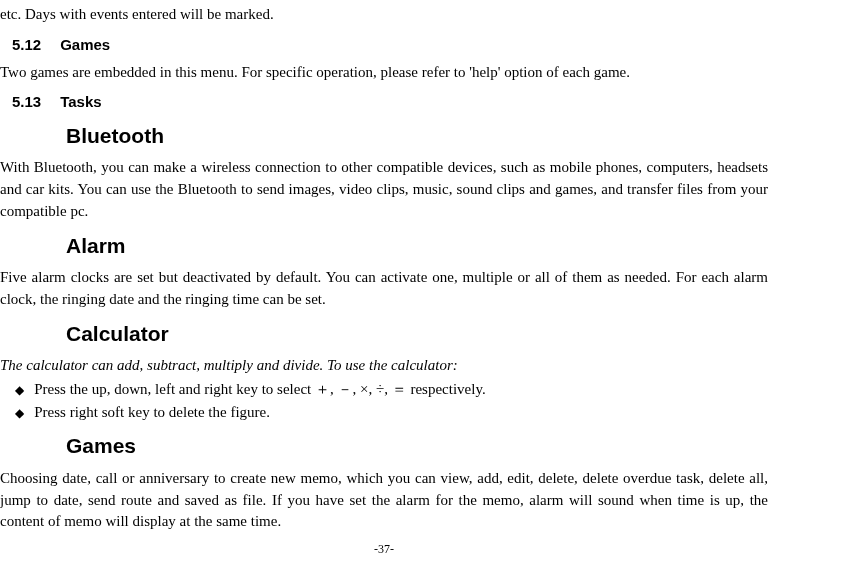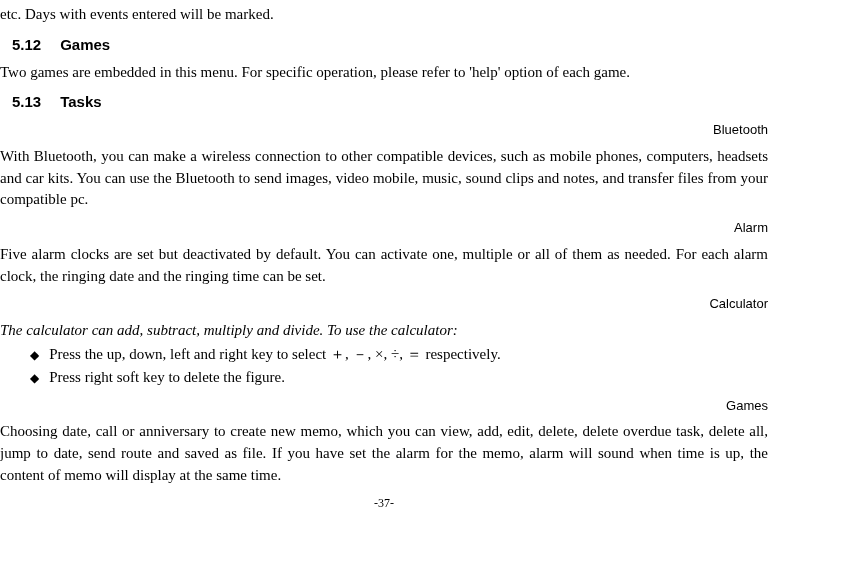--- a/index.html
+++ b/index.html
@@ -25,27 +25,26 @@
       width: 44px;
     }
     h3 {
       font-family: Arial, Helvetica, sans-serif;
       font-weight: bold;
       font-size: 15px;
       margin: 6px 0 6px 12px;
     }
     h4 {
       font-family: Arial, Helvetica, sans-serif;
-      font-weight: normal;
-      font-size: 13px;
+      font-weight: bold;
+      font-size: 21px;
       margin: 8px 0 6px 66px;
-      text-align: right;
     }
     ul {
-      margin: 2px 0 6px 16px;
+      margin: 2px 0 6px 1px;
       padding-left: 14px;
       list-style: none;
     }
     ul li::before {
       content: "◆";
       margin-right: 10px;
       font-size: 12px;
     }
     ul li {
       margin: 1px 0;
@@ -68,21 +67,21 @@
     <span>Games</span>
   </h3>
   <p>Two games are embedded in this menu. For specific operation, please refer to 'help' option of each game.</p>
 
   <h3>
     <span class="heading-num">5.13</span>
     <span>Tasks</span>
   </h3>
 
   <h4>Bluetooth</h4>
-  <p>With Bluetooth, you can make a wireless connection to other compatible devices, such as mobile phones, computers, headsets and car kits. You can use the Bluetooth to send images, video mobile, music, sound clips and notes, and transfer files from your compatible pc.</p>
+  <p>With Bluetooth, you can make a wireless connection to other compatible devices, such as mobile phones, computers, headsets and car kits. You can use the Bluetooth to send images, video clips, music, sound clips and games, and transfer files from your compatible pc.</p>
 
   <h4>Alarm</h4>
   <p>Five alarm clocks are set but deactivated by default. You can activate one, multiple or all of them as needed. For each alarm clock, the ringing date and the ringing time can be set.</p>
 
   <h4>Calculator</h4>
   <p style="margin-bottom:2px;font-style:italic;">The calculator can add, subtract, multiply and divide. To use the calculator:</p>
   <ul>
     <li>Press the up, down, left and right key to select ＋, －, ×, ÷, ＝ respectively.</li>
     <li>Press right soft key to delete the figure.</li>
   </ul>

